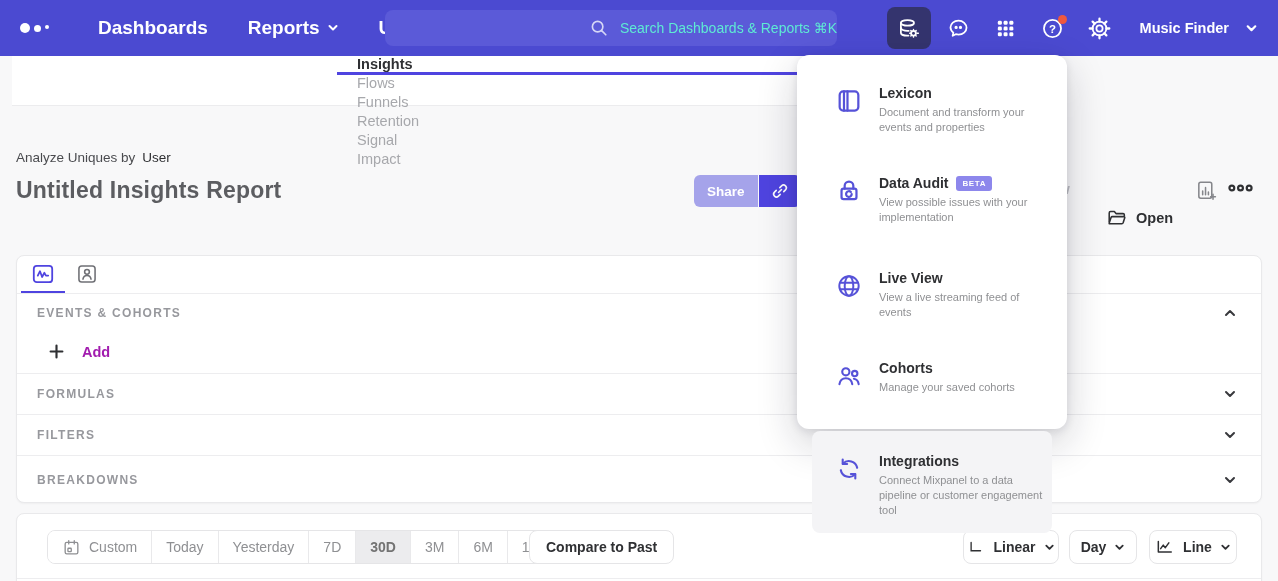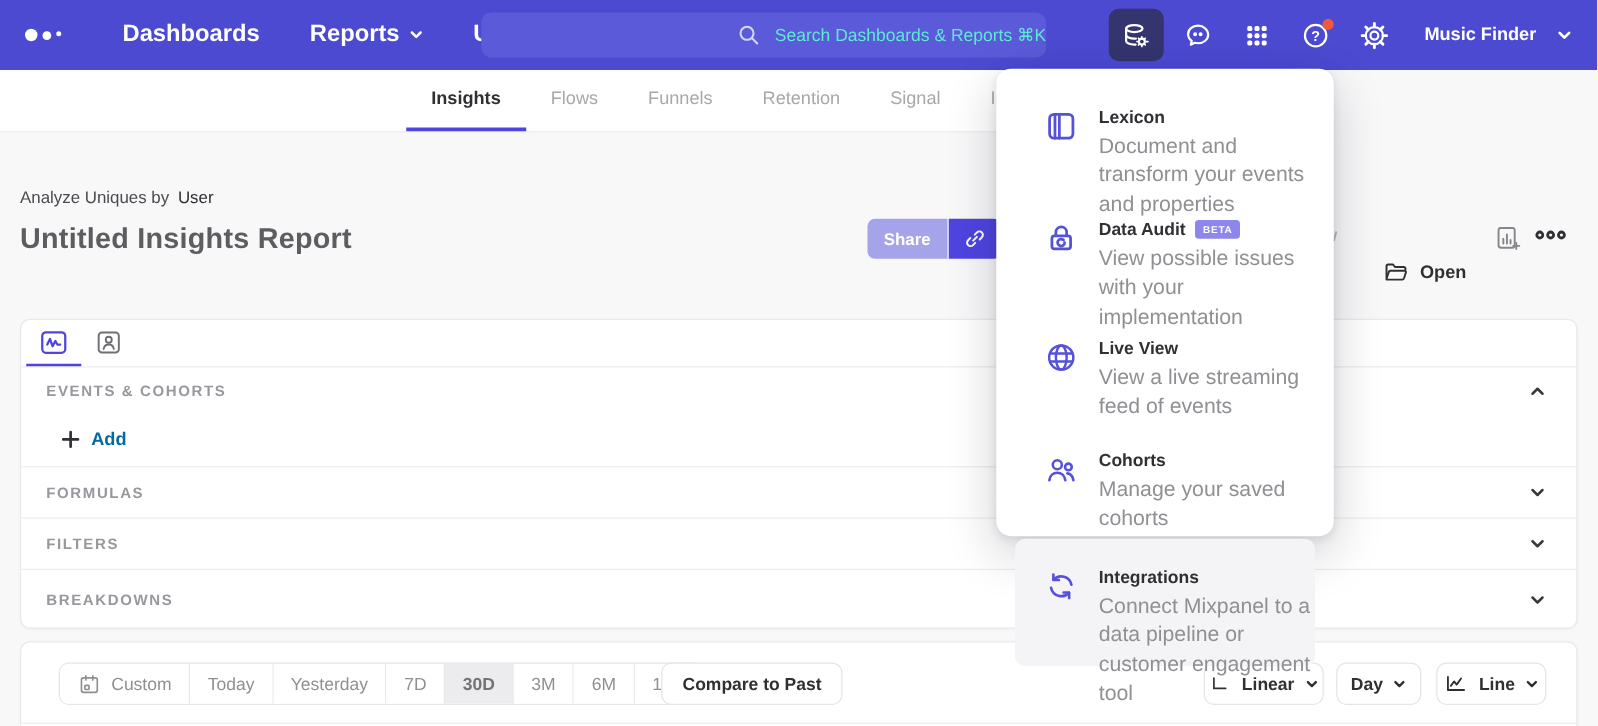--- a/index.html
+++ b/index.html
@@ -18,21 +18,21 @@
   .nav-items { display:flex; align-items:center; margin-left:18px; }
   .nav-item { display:flex; align-items:center; gap:7px; color:#fff; font-size:19px; font-weight:600; padding:0 20px; height:56px; cursor:pointer; }
   .nav-search { position:absolute; left:385px; top:10px; width:452px; height:36px; background:#5b5ad8; border-radius:8px; display:flex; align-items:center; justify-content:flex-end; gap:10px; color:#5eead4; font-size:14px; cursor:text; }
   .nav-right { position:absolute; right:16px; top:0; height:56px; display:flex; align-items:center; gap:9px; }
   .icon-btn { width:38px; height:40px; display:flex; align-items:center; justify-content:center; color:#fff; border-radius:8px; cursor:pointer; position:relative; background:transparent; border:none; }
   .icon-btn.tile { width:44px; height:42px; background:#34346e; }
   .alert-dot { position:absolute; top:7px; right:5px; width:9px; height:9px; border-radius:50%; background:#f0583d; }
   .project-btn { display:flex; align-items:center; gap:16px; color:#fff; font-size:14.5px; font-weight:600; padding:0 4px 0 12px; cursor:pointer; background:none; border:none; font-family:inherit; }
 
   
-  .tabbar { position:absolute; left:0; top:56px; width:1034px; height:50px; background:#fff; border-bottom:1px solid #ececee; display:flex; padding-left:325px; }
+  .tabbar { position:absolute; left:12px; top:56px; width:1034px; height:50px; background:#fff; border-bottom:1px solid #ececee; display:flex; padding-left:325px;flex-direction:column; }
   .tab { display:flex; align-items:center; padding:0 20px; font-size:14.5px; color:#a7a8ac; cursor:pointer; border-bottom:3px solid transparent; }
   .tab.active { color:#2f3033; font-weight:700; border-bottom-color:#4f44e0; }
 
   
   .subtitle { position:absolute; left:16px; top:150px; font-size:13.5px; color:#4a4b4f; }
   .subtitle b { color:#2f3033; font-weight:400; margin-left:7px; }
   .page-title { position:absolute; left:16px; top:177px; font-size:23px; font-weight:700; color:#5c5d61; letter-spacing:.2px; }
 
   .share-split { position:absolute; left:694px; top:175px; height:32px; display:flex; cursor:pointer; }
   .share-main { background:#a5a3ea; color:#fff; font-size:13.5px; font-weight:600; display:flex; align-items:center; padding:0 13px; border-radius:6px 0 0 6px; }
@@ -48,21 +48,21 @@
   .card { position:absolute; left:16px; right:16px; background:#fff; border:1px solid #e9e9eb; border-radius:8px; box-shadow:0 1px 2px rgba(25,25,35,.04); }
   .card1 { top:255px; height:248px; }
   .row { display:flex; align-items:center; }
   .tabrow { height:38px; border-bottom:1px solid #ededef; padding-left:4px; display:flex; align-items:stretch; }
   .icontab { width:44px; display:flex; align-items:center; justify-content:center; cursor:pointer; border-bottom:2px solid transparent; }
   .icontab.active { border-bottom-color:#4f44e0; }
   .sec-head { height:37px; padding:0 20px; justify-content:space-between; }
   .sec-label { font-size:12px; font-weight:700; letter-spacing:1.3px; color:#97989d; }
   .sec-chevron { background:none; border:none; cursor:pointer; padding:4px; display:flex; }
   .add-row { height:43px; padding-left:32px; border-bottom:1px solid #ededef; }
-  .add-btn { display:flex; align-items:flex-start; gap:9px; font-size:14.5px; font-weight:700; color:#0369a1; background:none; border:none; cursor:pointer; font-family:inherit; }
+  .add-btn { display:flex; align-items:flex-start; gap:18px; font-size:14.5px; font-weight:700; color:#a21caf; background:none; border:none; cursor:pointer; font-family:inherit; }
   .sec { height:41px; padding:0 20px; justify-content:space-between; border-bottom:1px solid #ededef; }
   .sec.last { height:48px; border-bottom:none; }
 
   
   .card2 { top:513px; height:92px; }
   .card2 .divider { position:absolute; left:0; right:0; top:64px; border-top:1px solid #ededef; }
   .seg-control { position:absolute; left:30px; top:16px; height:34px; display:flex; align-items:stretch; border:1px solid #e5e5e7; border-radius:8px; overflow:hidden; background:#fff; }
   .seg { display:flex; align-items:center; gap:8px; padding:0 14px; font-size:14px; color:#8f9093; border-right:1px solid #e9e9eb; cursor:pointer; background:#fff; white-space:nowrap; }
   .seg:last-child { border-right:none; }
   .seg.active { background:#ececee; color:#737373; font-weight:700; }
@@ -70,21 +70,21 @@
   .btn-compare { left:512px; padding:0 16px; }
   .btn-linear { left:946px; width:96px; }
   .btn-day { left:1052px; width:68px; }
   .btn-line { left:1132px; width:88px; }
 
   
   .apps-menu { position:absolute; left:783px; top:55px; width:270px; height:374px; background:#fff; border-radius:12px; box-shadow:0 14px 40px rgba(20,20,40,.20), 0 2px 8px rgba(20,20,40,.10); z-index:60;margin-left:14px; }
   .menu-item { position:absolute; left:0; width:100%; display:flex; gap:16px; padding:0 20px 0 38px; cursor:pointer; align-items:flex-start; }
   .mi-icon { flex:0 0 28px; color:#5652d8; padding-top:2px; }
   .mi-title { font-size:14px; font-weight:700; color:#2f3033; margin-bottom:4px; display:flex; align-items:center; gap:8px; }
-  .mi-desc { font-size:17px; color:#8f9093; line-height:1.38; width:172px; }
+  .mi-desc { font-size:11px; color:#8f9093; line-height:1.38; width:172px; }
   .beta-badge { background:#8d87ec; color:#fff; font-size:8px; font-weight:700; letter-spacing:.6px; padding:3px 6px; border-radius:3px; }
   .mi-lexicon { top:30px; } .mi-audit { top:120px; } .mi-live { top:215px; } .mi-cohorts { top:305px; }
   .mi-integrations-wrap { position:absolute; left:15px; right:15px; top:376px; height:102px; background:#f4f4f6; border-radius:8px; cursor:pointer; }
   .mi-integrations { position:relative; top:22px; left:0; padding-left:23px; }
 </style>
 </head>
 <body>
 
 <div class="screen">
 

